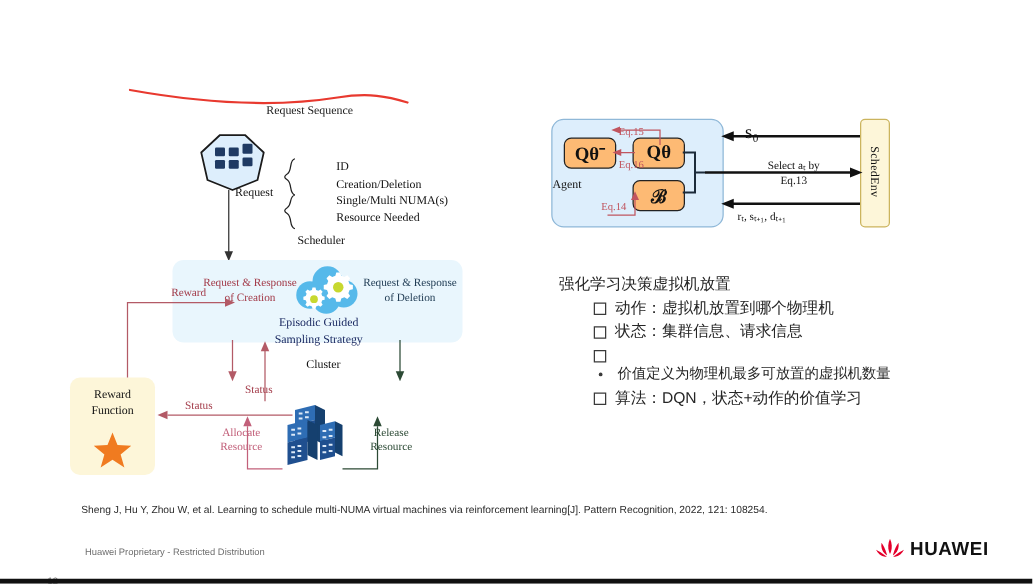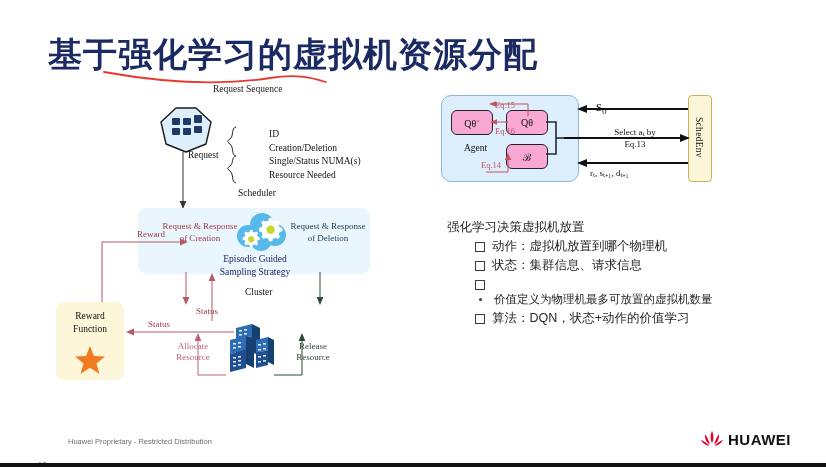--- a/index.html
+++ b/index.html
@@ -51,25 +51,25 @@
   .lbl-status1{left:196px;top:306px;font-size:9px;color:#a33c4a;}
   .lbl-status2{left:148px;top:319px;font-size:9px;color:#a33c4a;}
   .lbl-alloc{left:169px;top:341px;font-size:9px;color:#c2607a;text-align:center;width:48px;line-height:11px;}
   .lbl-release{left:288px;top:341px;font-size:9px;color:#2c4a35;text-align:center;width:50px;line-height:11px;}
 
   
   .agent-box{
     position:absolute;left:441px;top:95px;width:136px;height:85px;
     background:#ddeefc;border:1px solid #8fb8d8;border-radius:10px;
   }
-  .agent-lbl{left:464px;top:143px;font-size:9.5px;color:#111;}
+  .agent-lbl{left:442px;top:143px;font-size:9.5px;color:#111;}
   .qbox{
-    position:absolute;background:#f9a8d4;border:1.2px solid #222;border-radius:6px;
+    position:absolute;background:#fdba74;border:1.2px solid #222;border-radius:6px;
     display:flex;align-items:center;justify-content:center;
-    font-size:10px;color:#111;
+    font-size:15px;color:#111;font-weight:bold;
   }
   .q-target{left:451px;top:110px;width:40px;height:23px;}
   .q-online{left:506px;top:110px;width:40px;height:23px;}
   .q-buf{left:506px;top:144px;width:40px;height:23px;}
   .eq15{left:495px;top:100px;font-size:8.5px;color:#c0555f;}
   .eq16{left:495px;top:126px;font-size:8.5px;color:#c0555f;}
   .eq14{left:481px;top:160px;font-size:8.5px;color:#c0555f;}
 
   .sched-box{
     position:absolute;left:688px;top:95px;width:22px;height:85px;
@@ -105,21 +105,20 @@
   .footer-note{position:absolute;left:68px;top:437px;font-size:7.5px;color:#6e6e6e;}
   .hw-logo{position:absolute;left:700px;top:430px;width:24px;height:20px;}
   .hw-text{position:absolute;left:728px;top:431px;font-size:15px;font-weight:700;color:#111;letter-spacing:.5px;}
   .bottombar{position:absolute;left:0;top:463px;width:826px;height:4px;background:#111;}
 </style>
 </head>
 <body>
 
 <div class="slide">
 
-  <div class="title">基于强化学习的虚拟机资源分配</div>
   <svg class="title-underline" viewBox="0 0 230 22">
     <path d="M4,6 C60,16 120,20 170,12 C195,8 210,11 226,16" fill="none" stroke="#e8392f" stroke-width="1.8" stroke-linecap="round"></path>
   </svg>
 
   <div class="lbl req-seq serif">Request Sequence</div>
 
   <svg class="hexicon" viewBox="0 0 56 48">
     <polygon points="18,2 38,2 53,16 48,38 28,46 8,38 3,16" fill="#ddeefc" stroke="#1b1b1b" stroke-width="1.4" stroke-linejoin="round"></polygon>
     <g fill="#1f3a63">
       <rect x="14" y="12" width="8" height="7" rx="1"></rect>
@@ -137,21 +136,21 @@
   </svg>
   <div class="lbl reqlabel serif">Request</div>
 
   <svg style="position:absolute;left:226px;top:126px;width:12px;height:58px;" viewBox="0 0 12 58">
     <path d="M10,1 C5,2 8,10 4,13 C1,15 1,16 4,18 C8,21 5,29 10,30
              M10,57 C5,56 8,48 4,45 C1,43 1,42 4,40 C8,37 5,31 10,30" fill="none" stroke="#222" stroke-width="1"></path>
   </svg>
   <div class="brace-list serif">
     <div>ID</div>
     <div>Creation/Deletion</div>
-    <div>Single/Status NUMA(s)</div>
+    <div>Single/Multi NUMA(s)</div>
     <div>Resource Needed</div>
   </div>
   <div class="lbl scheduler-lbl serif">Scheduler</div>
 
   <div class="cluster-box"></div>
   <div class="lbl rr-creation serif">
     <div>Request &amp; Response</div>
     <div>of Creation</div>
   </div>
   <div class="lbl rr-deletion serif">
@@ -350,20 +349,21 @@
       <span class="b-dot"></span>
       <span>价值定义为物理机最多可放置的虚拟机数量</span>
     </div>
 
     <div class="b-row">
       <span class="b-mark"></span>
       <span>算法：DQN，状态+动作的价值学习</span>
     </div>
   </div>
 
+  <div class="citation">Sheng J, Hu Y, Zhou W, et al. Learning to schedule multi-NUMA virtual machines via reinforcement learning[J]. Pattern Recognition, 2022, 121: 108254.</div>
 
   <div class="footer-page">12</div>
   <div class="footer-note">Huawei Proprietary - Restricted Distribution</div>
   <svg class="hw-logo" viewBox="0 0 24 20">
     <g fill="#e4002b">
       <path d="M12,1 C10.4,4.4 10.1,8.2 11.3,11.6 C11.6,12.4 12,13.1 12,13.1 C12,13.1 12.4,12.4 12.7,11.6 C13.9,8.2 13.6,4.4 12,1 Z"></path>
       <path d="M5.2,4.2 C4.6,7.6 5.6,11 8.1,13.2 C8.8,13.8 9.6,14.2 9.6,14.2 C9.6,14.2 9.5,13.4 9.2,12.6 C8.2,9.2 6.9,6.3 5.2,4.2 Z"></path>
       <path d="M18.8,4.2 C17.1,6.3 15.8,9.2 14.8,12.6 C14.5,13.4 14.4,14.2 14.4,14.2 C14.4,14.2 15.2,13.8 15.9,13.2 C18.4,11 19.4,7.6 18.8,4.2 Z"></path>
       <path d="M0.8,9.8 C2.2,12.8 4.9,14.9 8,15.4 C8.8,15.5 9.6,15.5 9.6,15.5 C9.6,15.5 9.1,15 8.4,14.5 C5.8,12.6 3.2,11 0.8,9.8 Z"></path>
       <path d="M23.2,9.8 C20.8,11 18.2,12.6 15.6,14.5 C14.9,15 14.4,15.5 14.4,15.5 C14.4,15.5 15.2,15.5 16,15.4 C19.1,14.9 21.8,12.8 23.2,9.8 Z"></path>

